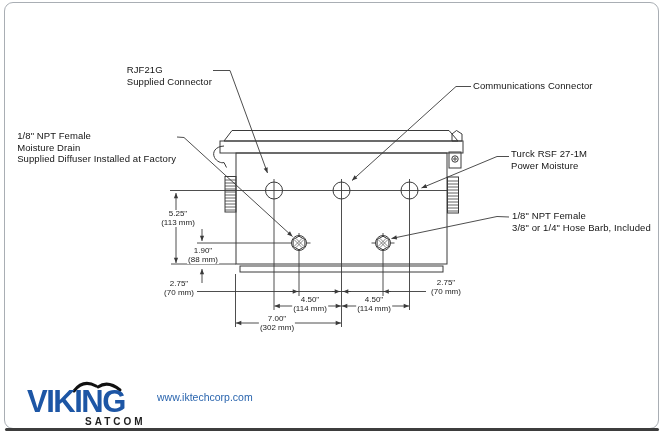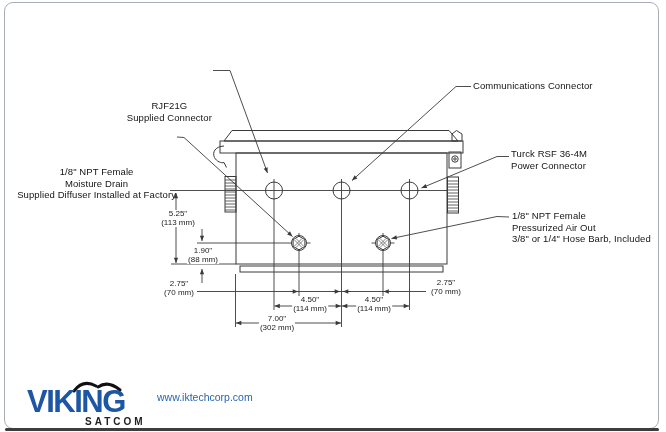--- a/index.html
+++ b/index.html
@@ -1,20 +1,20 @@
 <!DOCTYPE html>
 <html><head>
 <meta charset="utf-8">
 <style>
   html,body{margin:0;padding:0;background:#fff;}
   body{width:666px;height:432px;position:relative;font-family:"Liberation Sans",sans-serif;overflow:hidden;}
   .stage{position:absolute;left:0;top:0;width:666px;height:432px;}
   svg.drawing{position:absolute;left:0;top:0;}
   .lab{position:absolute;font-size:9.5px;line-height:11.5px;color:#141414;letter-spacing:.1px;white-space:nowrap;}
-  .lab.ra{text-align:center;margin-top:36px;}
+  .lab.ra{text-align:left;}
   .dim{position:absolute;transform:translateX(-50%);font-size:8px;line-height:8.5px;text-align:center;
        background:#fff;padding:0 1px;color:#1c1c1c;white-space:nowrap;}
   .card-border{position:absolute;left:4px;top:2px;width:653px;height:425px;border:1.5px solid #a9aeb4;
        border-radius:9px;pointer-events:none;}
   .bottom-bar{position:absolute;left:5px;top:428px;width:654px;height:3px;background:#3d3d3d;border-radius:2px;}
   .brand{position:absolute;left:27px;top:384px;font-size:31px;font-weight:bold;letter-spacing:-1.5px;
        transform:scaleY(1.04);}
   .subbrand{position:absolute;left:85px;top:416px;font-size:10px;font-weight:bold;letter-spacing:3px;color:#212121;}
   .weblines{position:absolute;left:157px;top:391px;font-size:10.5px;font-weight:normal;line-height:12px;}
   .horns{position:absolute;left:70px;top:378px;}
@@ -108,31 +108,30 @@
   </svg>
 
   <div class="lab ra" style="right:454px;top:64px">
     <div>RJF21G</div>
     <div>Supplied Connector</div>
   </div>
   <div class="lab" style="left:473px;top:80px">
     <div>Communications Connector</div>
   </div>
   <div class="lab" style="left:511px;top:148px">
-    <div>Turck RSF 36-4M</div>
-    <div>Power Connector</div>
+    <div>Turck RSF 27-1M</div>
+    <div>Power Moisture</div>
   </div>
   <div class="lab ra" style="right:490px;top:130px">
     <div>1/8" NPT Female</div>
     <div>Moisture Drain</div>
     <div>Supplied Diffuser Installed at Factory</div>
   </div>
   <div class="lab" style="left:512px;top:210px">
     <div>1/8" NPT Female</div>
-    <div>Pressurized Air Out</div>
     <div>3/8" or 1/4" Hose Barb, Included</div>
   </div>
 
   <div class="dim" style="left:178px;top:210px">
     <div>5.25"</div>
     <div>(113 mm)</div>
   </div>
   <div class="dim" style="left:203px;top:247px">
     <div>1.90"</div>
     <div>(88 mm)</div>

